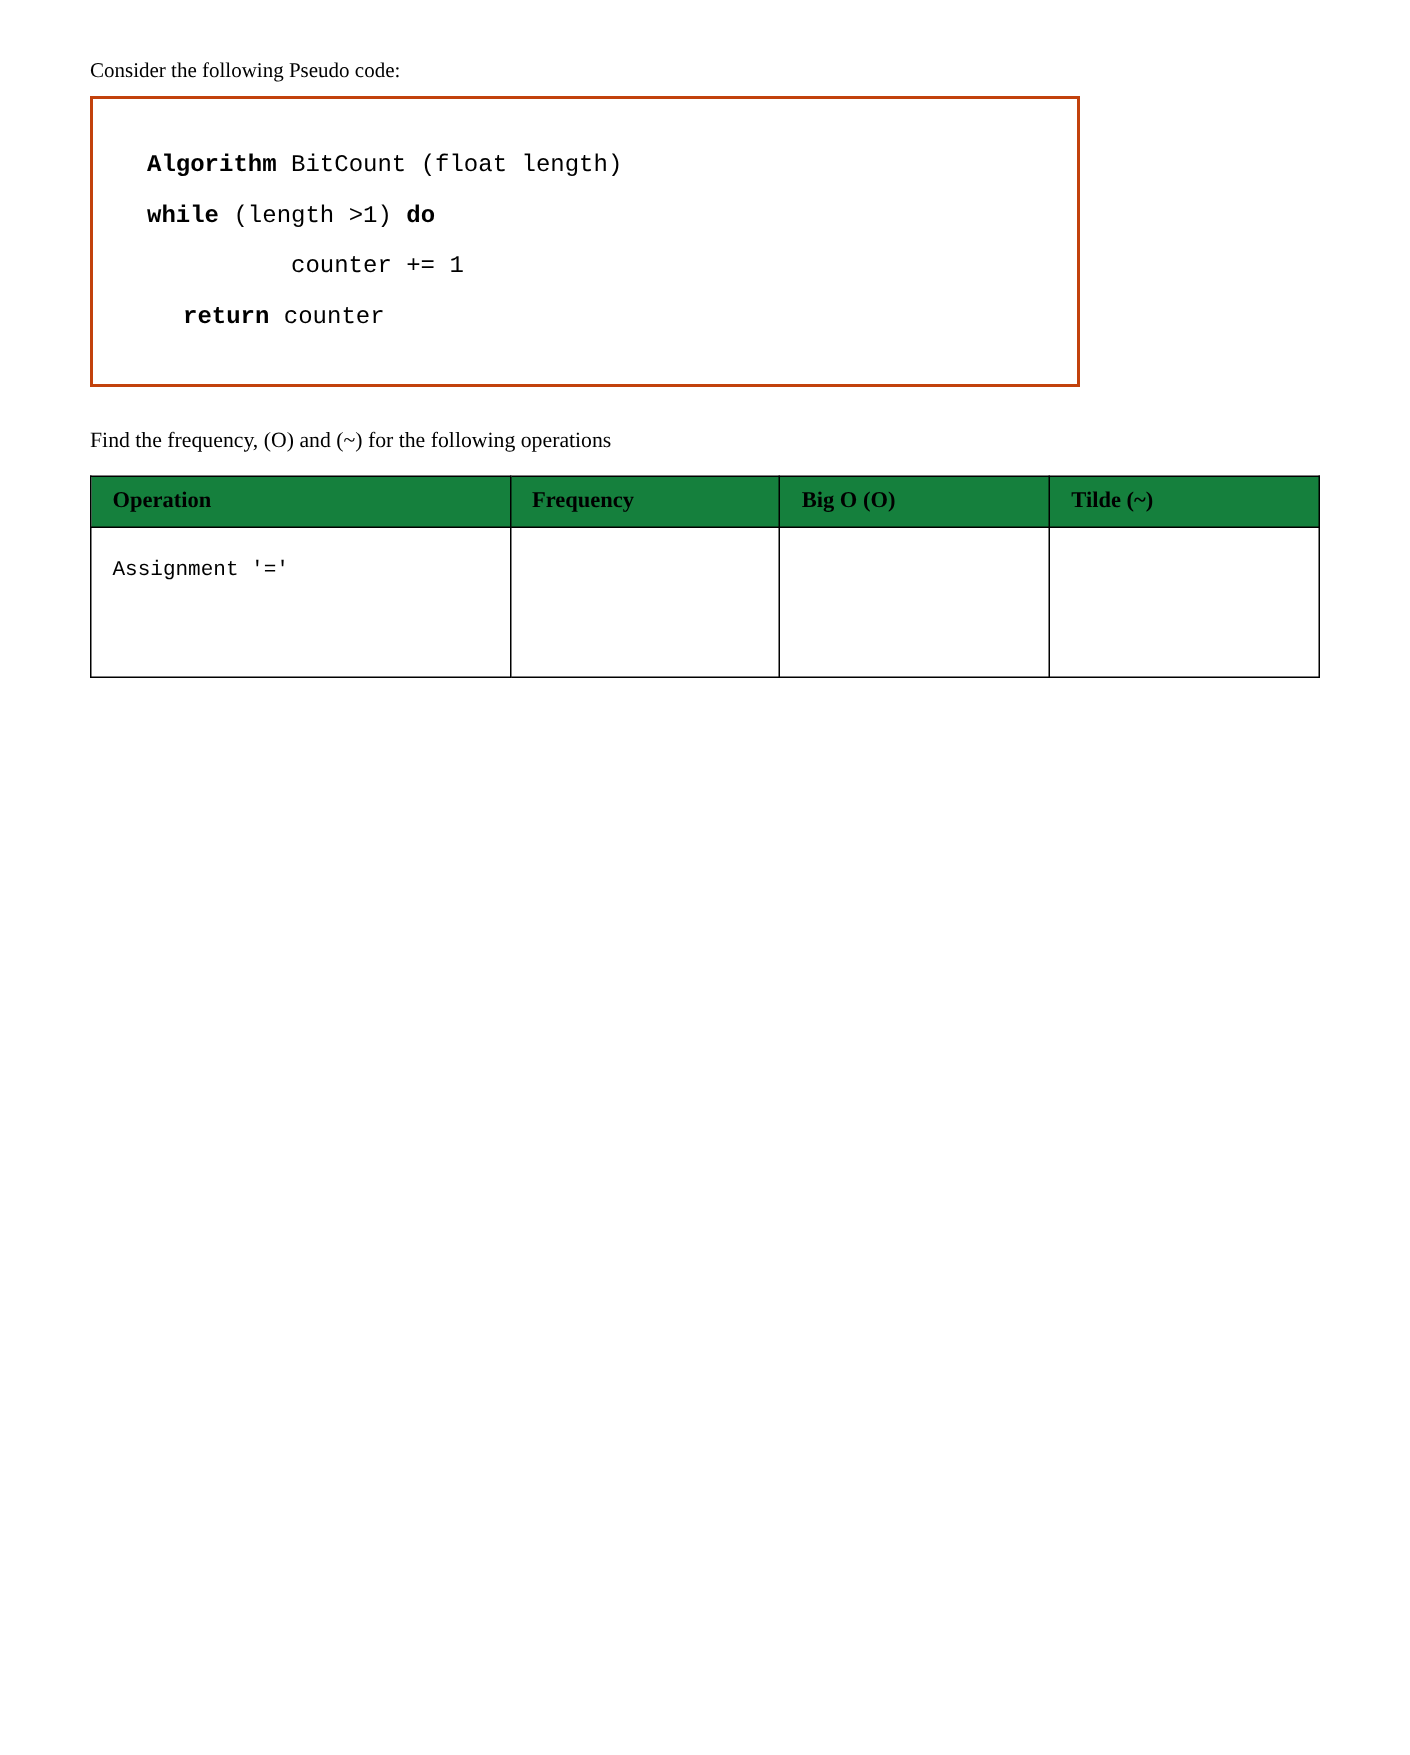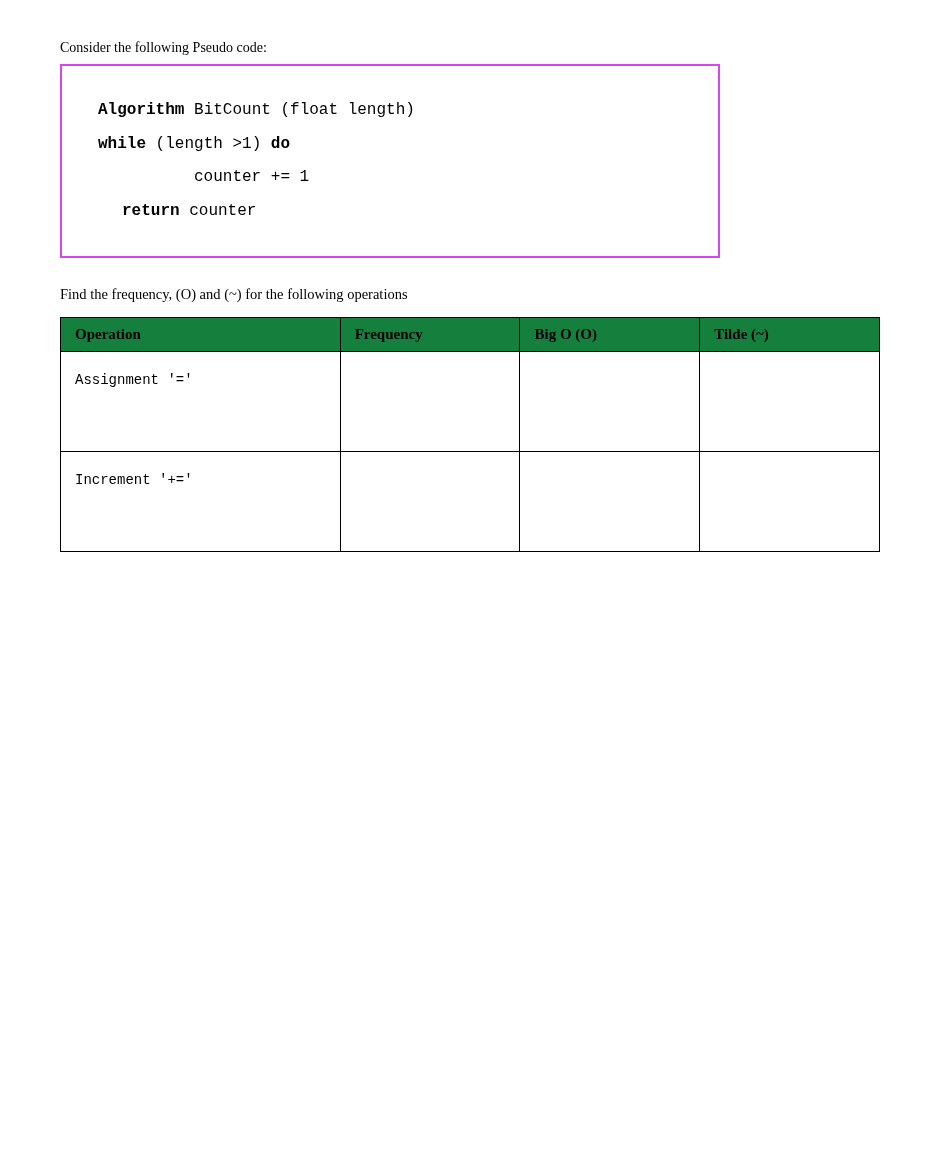--- a/index.html
+++ b/index.html
@@ -18,21 +18,21 @@
       min-height: 1170px;
     }
 
     .intro-text {
       font-size: 14px;
       margin-bottom: 8px;
       font-family: Georgia, serif;
     }
 
     .code-box {
-      border: 2px solid #d946ef;
+      border: 2px solid #c2410c;
       padding: 28px 36px;
       margin-bottom: 28px;
       font-family: 'Courier New', Courier, monospace;
       font-size: 16px;
       line-height: 2.1;
       width: 660px;
     }
 
     .code-box .kw-bold {
       font-weight: bold;
@@ -127,28 +127,14 @@
       <td class="col-frequency">
         <span class="cell-empty"></span>
       </td>
       <td class="col-bigo">
         <span class="cell-empty"></span>
       </td>
       <td class="col-tilde">
         <span class="cell-empty"></span>
       </td>
     </tr>
-    <tr>
-      <td class="col-operation">
-        <span class="cell-content">Increment '+='</span>
-      </td>
-      <td class="col-frequency">
-        <span class="cell-empty"></span>
-      </td>
-      <td class="col-bigo">
-        <span class="cell-empty"></span>
-      </td>
-      <td class="col-tilde">
-        <span class="cell-empty"></span>
-      </td>
-    </tr>
   </tbody>
 </table>
 
 </body></html>

